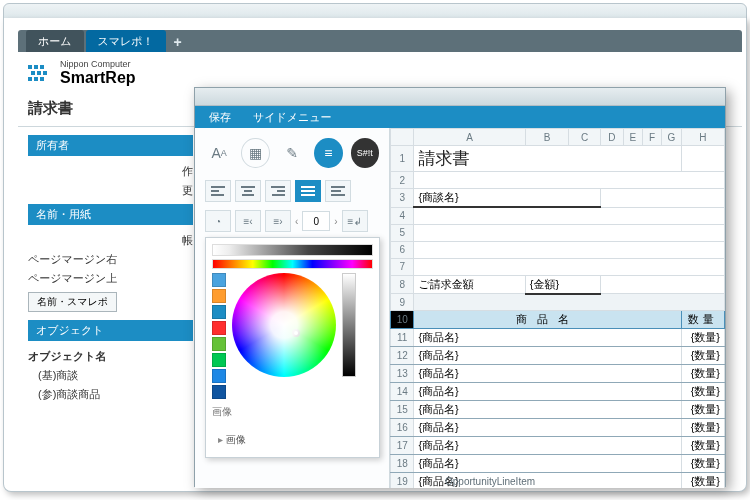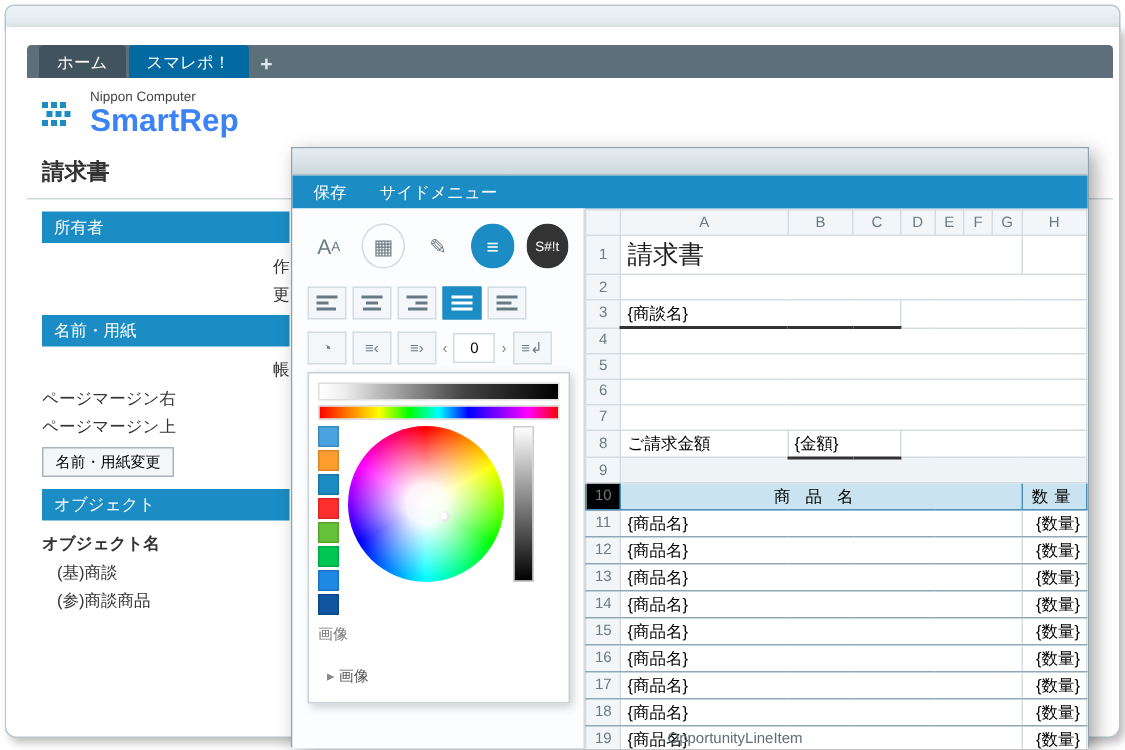--- a/index.html
+++ b/index.html
@@ -8,30 +8,30 @@
 .window-outer{position:absolute;top:18px;left:3px;right:3px;bottom:8px;background:#fff;border:1px solid #b8c5cc;border-top:none;border-radius:0 0 8px 8px;padding:12px 4px 10px 14px;box-shadow:3px 3px 6px rgba(0,0,0,.25)}
 .tabs{height:22px;background:#5d7079;display:flex;align-items:flex-end;border-radius:3px 3px 0 0;padding-left:8px;gap:2px}
 .tab{font-size:11px;padding:4px 12px 3px;border-radius:3px 3px 0 0;color:#fff;cursor:pointer}
 .tab.inactive{background:#41535c}
 .tab.active{background:#0369a1}
 .tab.add{color:#dfe9ee;font-size:14px;font-weight:bold;padding:2px 6px}
 .logo-row{display:flex;align-items:center;gap:6px;padding:8px 0 6px 10px}
 .logo-dots{width:26px;height:22px;position:relative}
 .logo-dots span{position:absolute;width:4px;height:4px;background:#1c8dc4}
 .logo-text small{font-size:9px;color:#444;display:block;line-height:1}
-.logo-text b{font-size:21px;color:#3b82f6;font-weight:600}
+.logo-text b{font-size:16px;color:#000000;font-weight:600}
 .doc-title{font-size:15px;color:#333;padding:6px 0 6px 10px;font-weight:600}
 .divider{height:1px;background:#cdd7dc;margin:2px 0 8px}
 .section-hd{background:#1c8dc4;color:#fff;font-size:11px;padding:3px 8px;margin:4px 0 6px;max-width:165px}
 .side-area{padding:0 10px 0 10px;font-size:11px;color:#333}
 .side-row{display:flex;justify-content:flex-end;padding:2px 0;gap:6px;max-width:165px}
 .side-label-l{text-align:left;max-width:165px;padding:2px 0}
 .side-btn{border:1px solid #aab5bb;background:#f4f7f8;font-size:10px;padding:2px 8px;margin:4px 0;cursor:pointer}
 
-.dlg{position:absolute;left:190px;top:80px;width:532px;height:400px;background:#fff;border:1px solid #8fa1aa;box-shadow:4px 4px 12px rgba(0,0,0,.35)}
+.dlg{position:absolute;left:190px;top:69px;width:532px;height:400px;background:#fff;border:1px solid #8fa1aa;box-shadow:4px 4px 12px rgba(0,0,0,.35)}
 .dlg-title{height:18px;background:linear-gradient(#e6edf0,#cdd9de);border-bottom:1px solid #b0bdc4}
 .dlg-menu{height:22px;background:#1c8dc4;color:#fff;font-size:11px;display:flex;align-items:center;gap:22px;padding-left:14px}
 .dlg-menu span{cursor:pointer}
 .dlg-body{display:flex;height:360px}
 .dlg-left{width:195px;border-right:1px solid #d0dadf;position:relative;background:#fcfdfe;overflow:hidden}
 .tool-icons{display:flex;gap:8px;padding:10px 10px 8px;align-items:center}
 .tool-icons .ico{width:30px;height:30px;border-radius:50%;display:flex;align-items:center;justify-content:center;font-size:14px;color:#6a7a83;cursor:pointer;border:1px solid transparent}
 .tool-icons .ico.sel{background:#1c8dc4;color:#fff}
 .tool-icons .ico.out{border:1px solid #d2dbe0}
 .align-row{display:flex;gap:4px;padding:4px 10px}
@@ -113,21 +113,21 @@
     <div class="side-row">
         <span>更</span>
       </div>
 
     <div class="section-hd">名前・用紙</div>
     <div class="side-row">
         <span>帳</span>
       </div>
     <div class="side-label-l">ページマージン右</div>
     <div class="side-label-l">ページマージン上</div>
-    <button class="side-btn">名前・用紙変更</button>
+    <button class="side-btn">名前・スマレポ</button>
 
     <div class="section-hd">オブジェクト</div>
     <div class="side-label-l" style="font-weight:600">オブジェクト名</div>
     <div class="side-label-l" style="padding-left:10px">(基)商談</div>
     <div class="side-label-l" style="padding-left:10px">(参)商談商品</div>
   </div>
 
   <div class="dlg">
     <div class="dlg-title"></div>
     <div class="dlg-menu">

